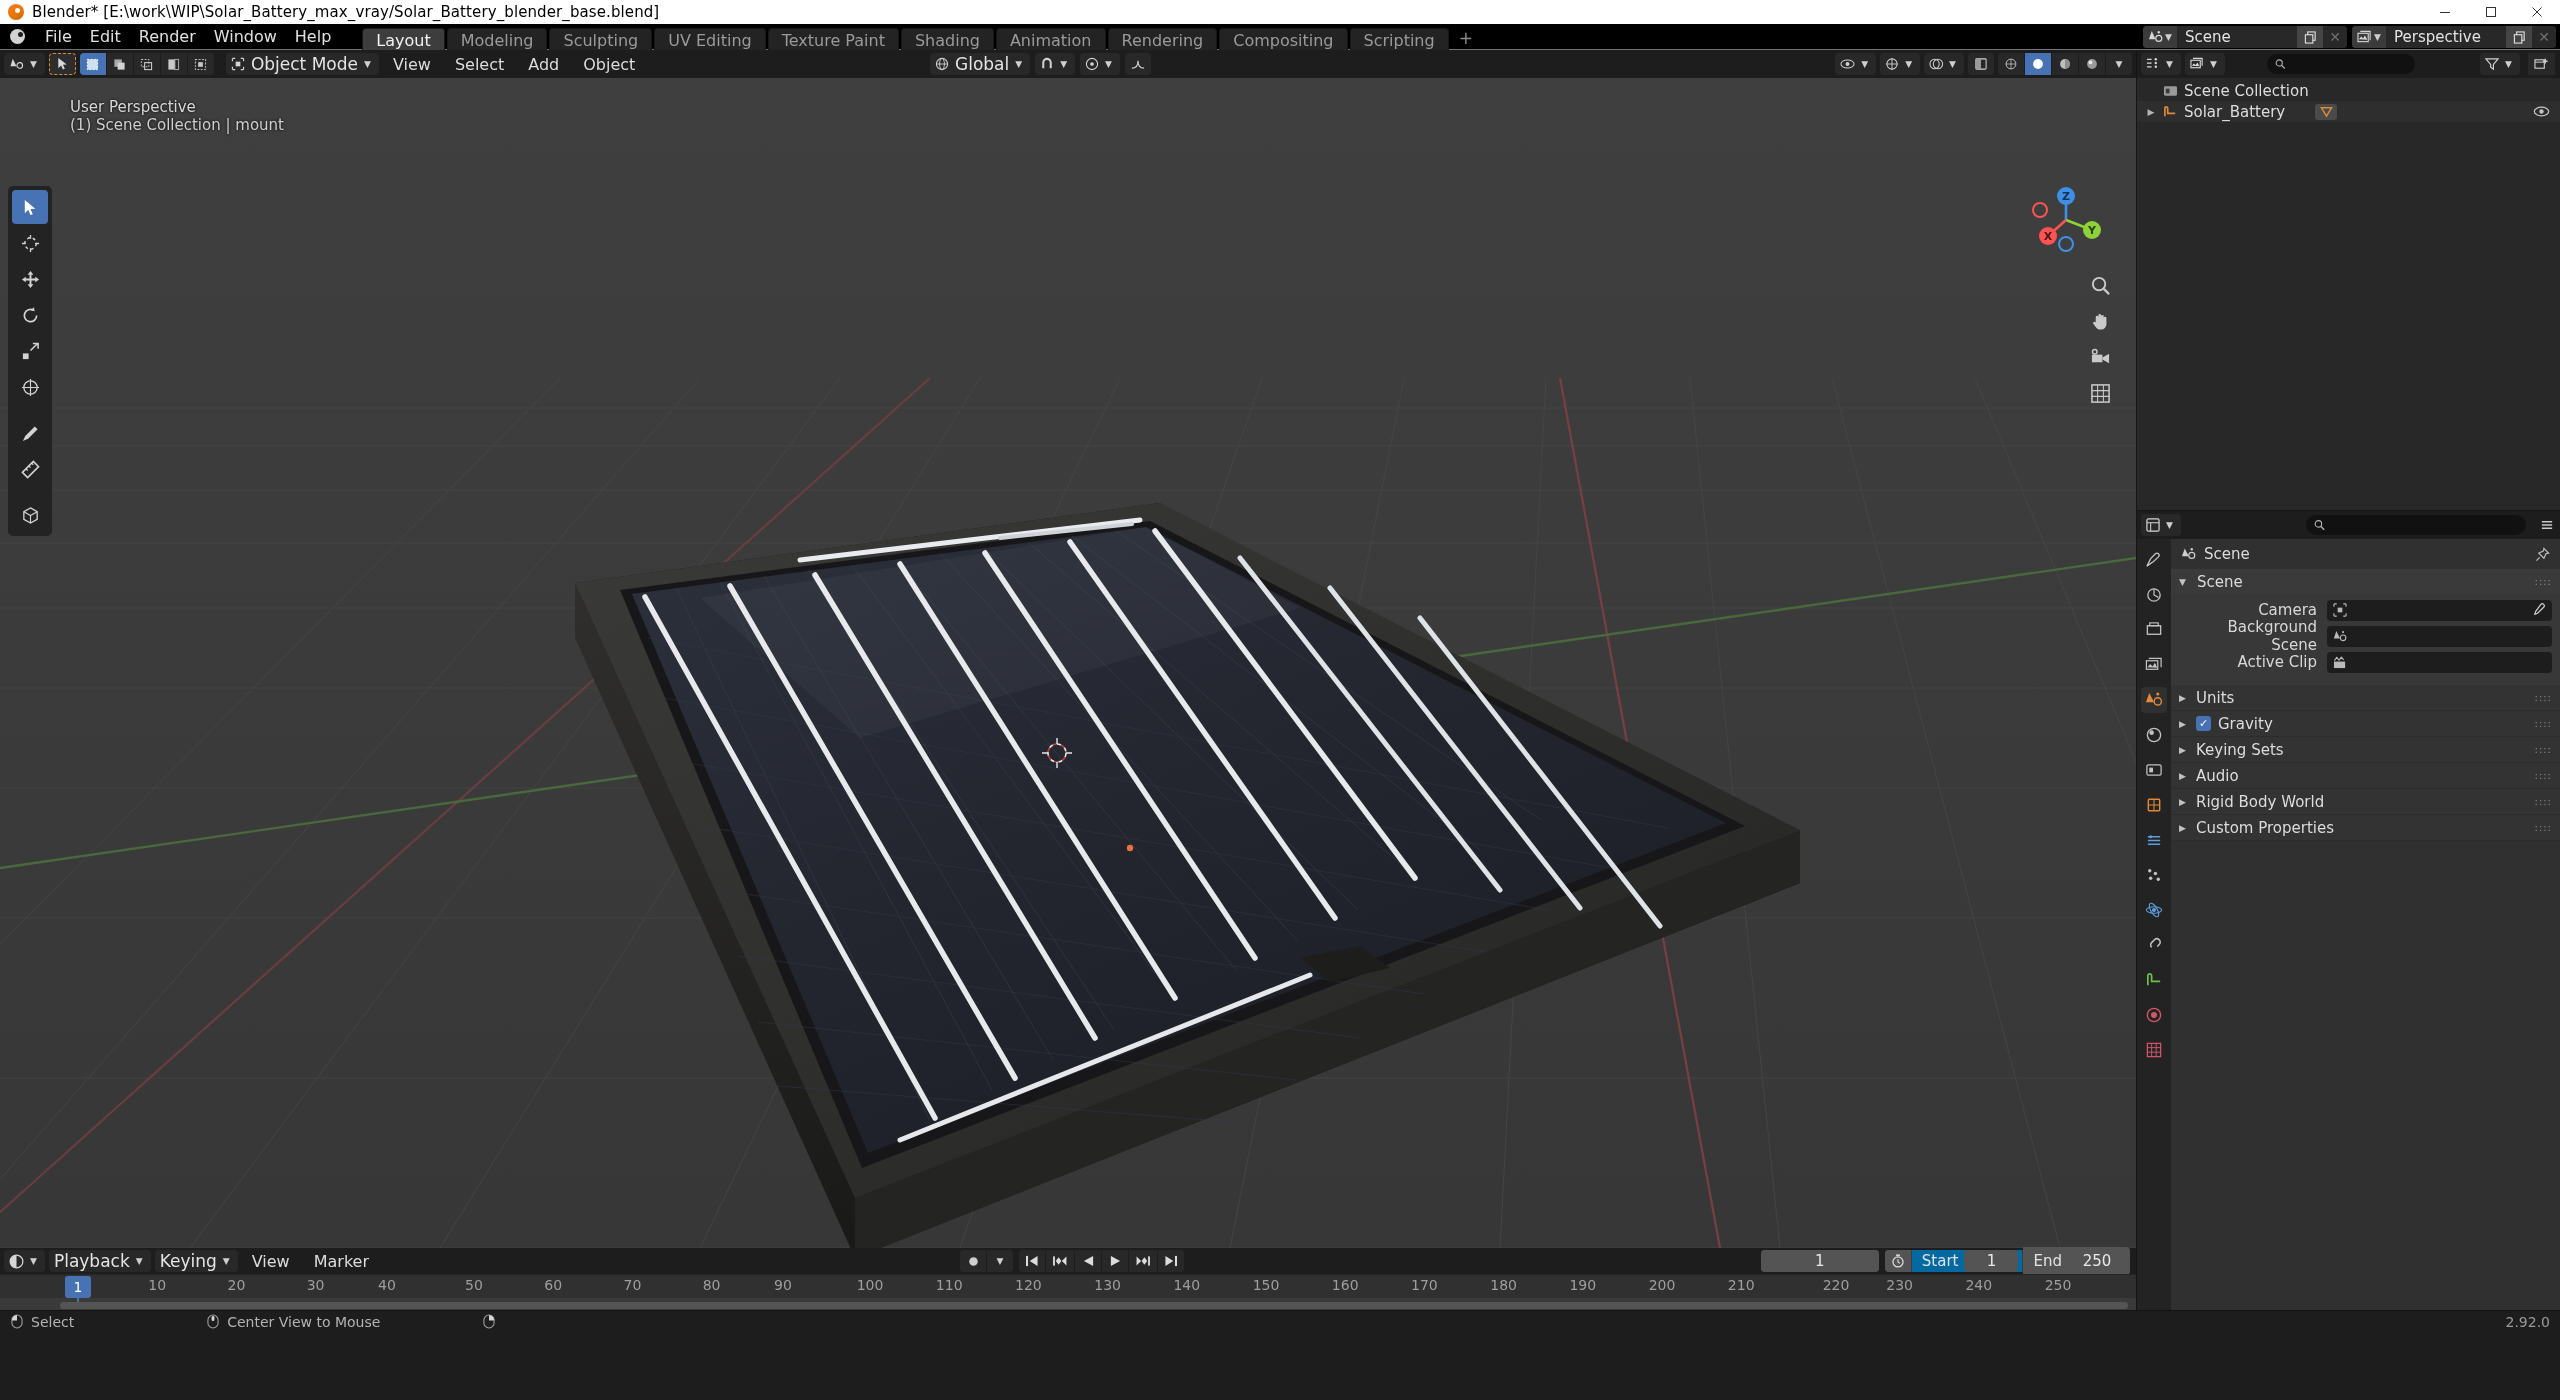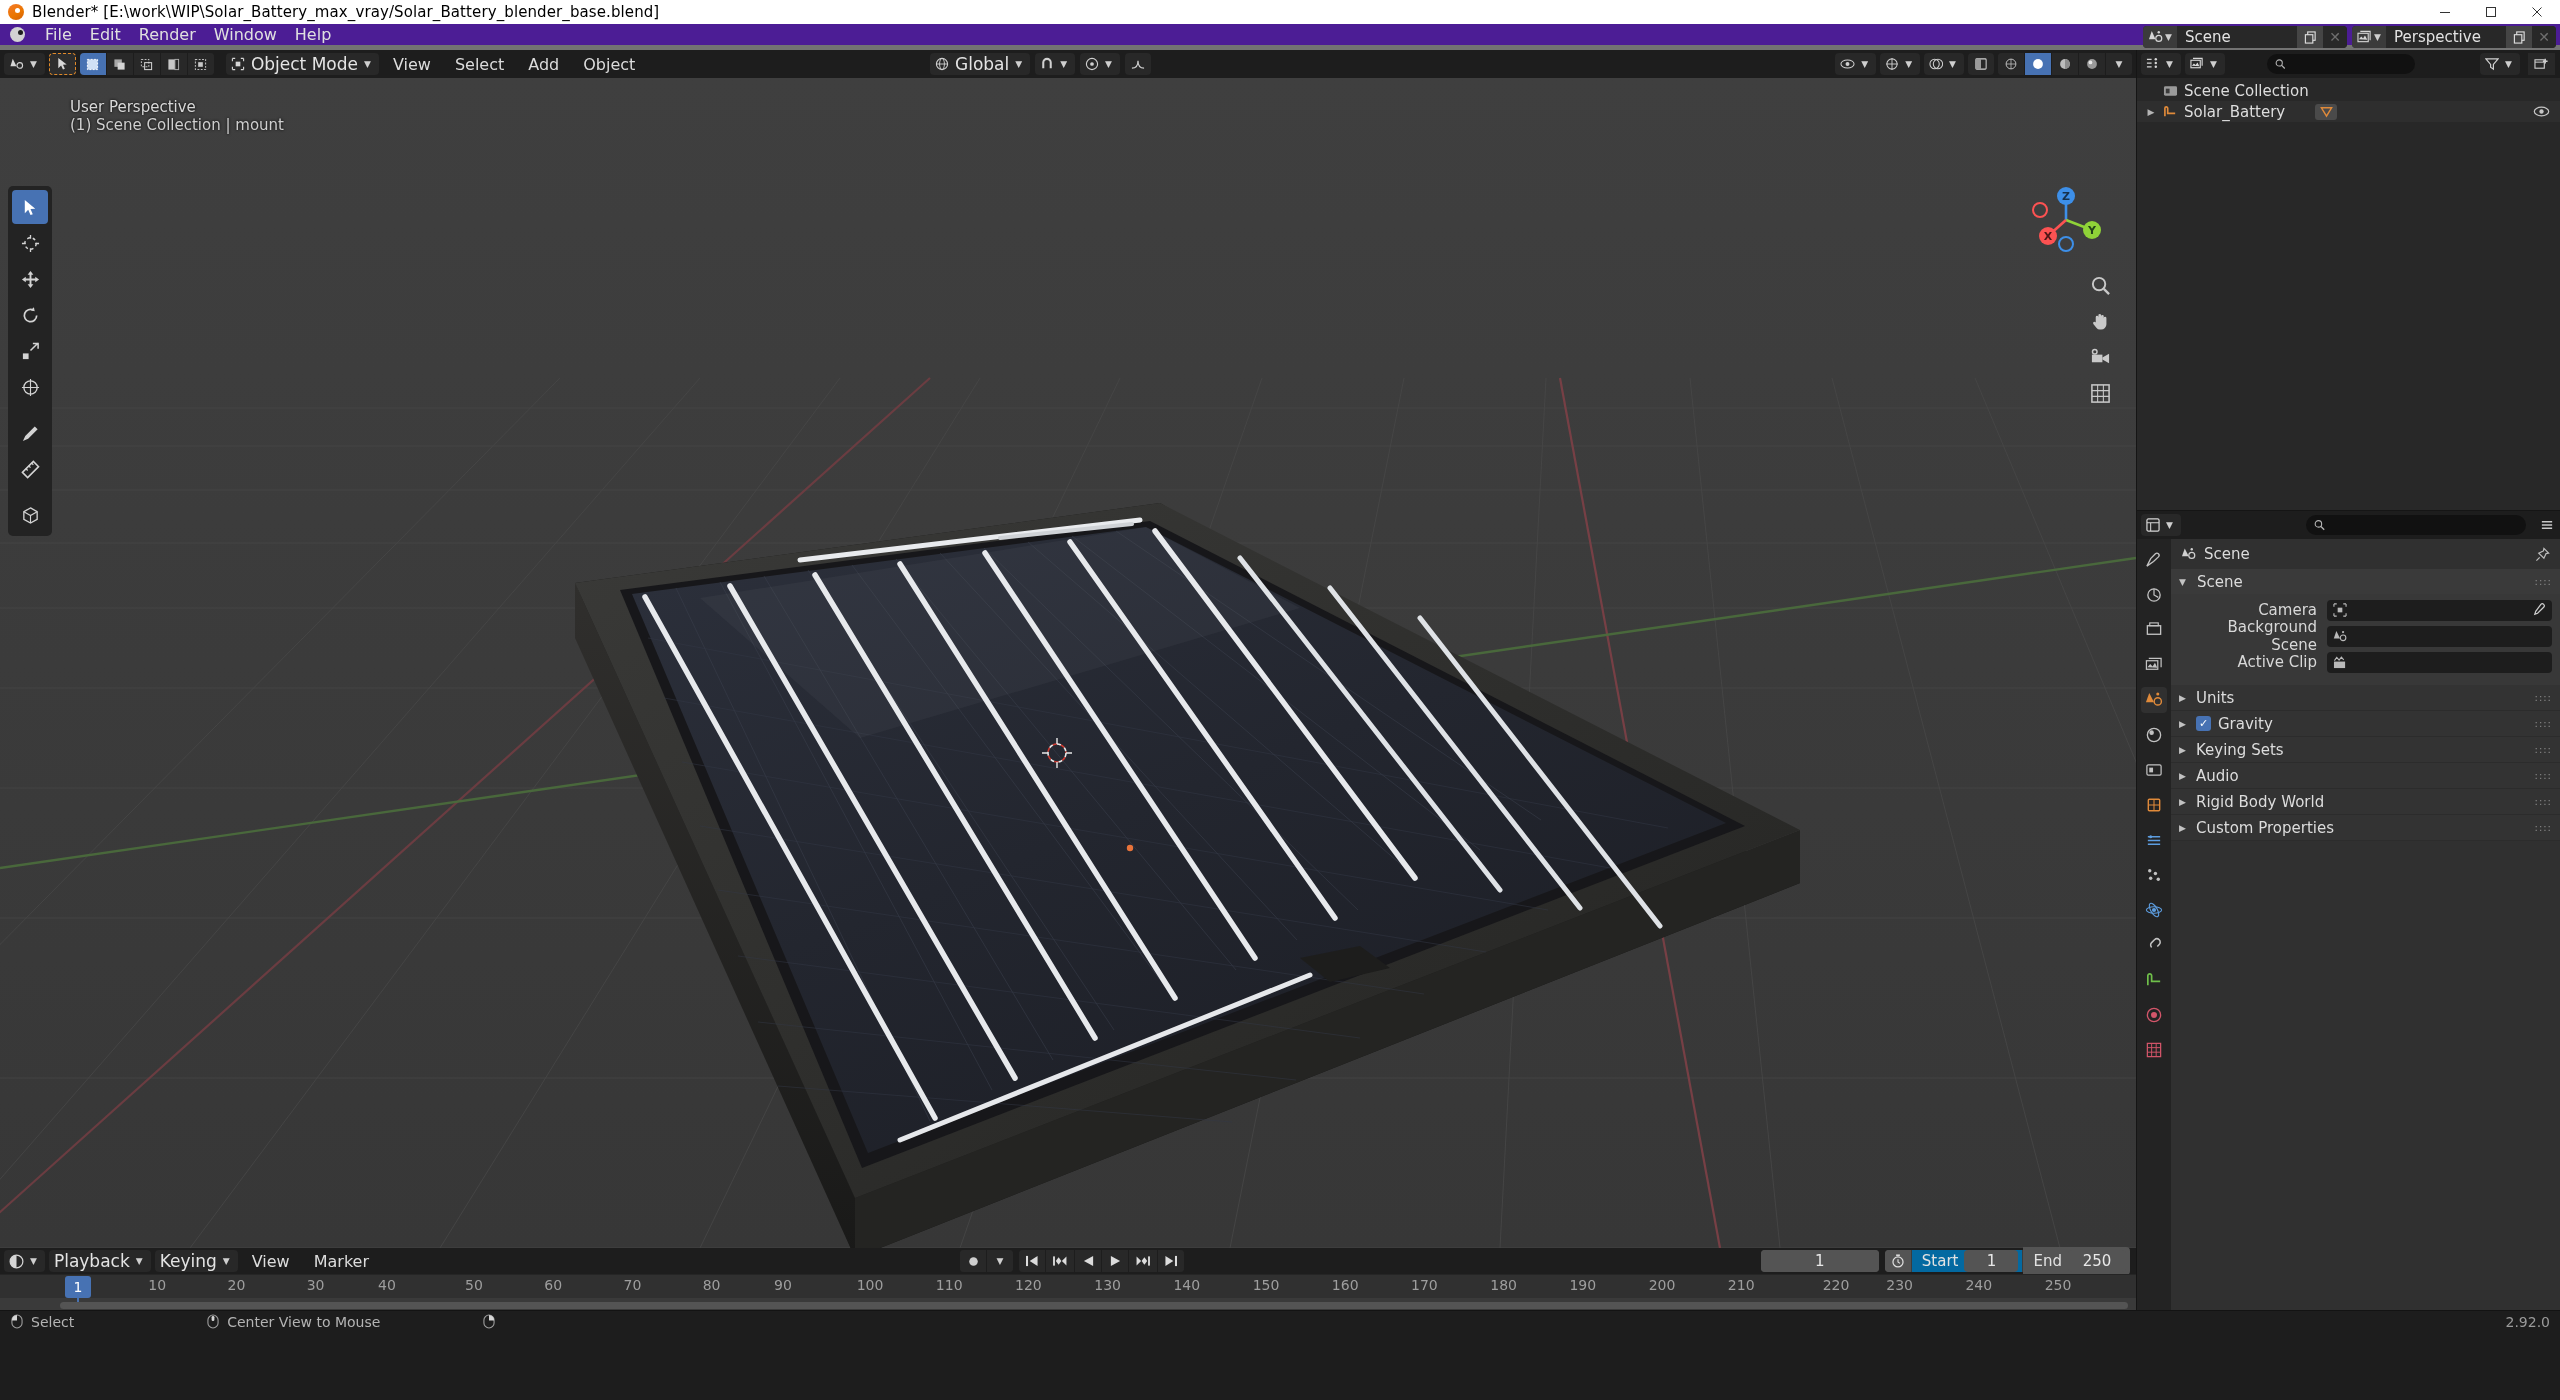--- a/index.html
+++ b/index.html
@@ -17,22 +17,22 @@
     position:absolute; left:2px; top:2px; }
   .tb-icon .bl::after { content:""; position:absolute; width:5px; height:5px;
     background:#fff; border-radius:50%; left:7px; top:4px; }
   .tb-title { font-size:15px; letter-spacing:.1px; }
   .tb-buttons { position:absolute; right:0; top:0; height:24px; display:flex; }
   .tb-btn { width:46px; height:24px; display:flex; align-items:center;
     justify-content:center; font-size:13px; color:#333; }
   .tb-btn svg { display:block; }
 
   
-  .topbar { height:26px; background:#4c1d95; display:flex; align-items:center;
-    border-bottom:5px solid #737373; position:relative; }
+  .topbar { height:26px; background:#000000; display:flex; align-items:center;
+    border-bottom:1px solid #737373; position:relative; }
   .bl-logo { width:26px; height:22px; display:flex; align-items:center;
     justify-content:center; margin-left:4px; }
   .bl-logo .dot { width:15px; height:15px; border-radius:50%;
     background:#d2d2d2; position:relative; }
   .bl-logo .dot::after { content:""; position:absolute; width:5px; height:5px;
     border-radius:50%; background:#1d1d1d; left:8px; top:3px; }
   .menu { display:flex; align-items:center; gap:0px; margin-left:6px; }
   .menu-item { padding:3px 9px; font-size:16px; color:#e0e0e0; border-radius:3px;
     line-height:16px; }
 
@@ -230,20 +230,33 @@
   <div class="bl-logo">
       <div class="dot"></div>
     </div>
   <div class="menu">
     <div class="menu-item">File</div>
     <div class="menu-item">Edit</div>
     <div class="menu-item">Render</div>
     <div class="menu-item">Window</div>
     <div class="menu-item">Help</div>
   </div>
+  <div class="ws-tabs">
+    <div class="ws-tab active">Layout</div>
+    <div class="ws-tab">Modeling</div>
+    <div class="ws-tab">Sculpting</div>
+    <div class="ws-tab">UV Editing</div>
+    <div class="ws-tab">Texture Paint</div>
+    <div class="ws-tab">Shading</div>
+    <div class="ws-tab">Animation</div>
+    <div class="ws-tab">Rendering</div>
+    <div class="ws-tab">Compositing</div>
+    <div class="ws-tab">Scripting</div>
+    <div class="ws-plus">+</div>
+  </div>
 
   <div class="topbar-right">
     <div class="sel-box">
       <div class="sel-icon">
         <svg width="15" height="14" viewBox="0 0 16 15">
             <path d="M4 1 L8 10 L1 10 Z" fill="#d6d6d6"></path>
             <circle cx="11.5" cy="9" r="3.2" fill="none" stroke="#d6d6d6" stroke-width="1.3"></circle>
             <circle cx="11.5" cy="2.4" r="1.3" fill="#d6d6d6"></circle>
           </svg>
         <span class="chev">▼</span>

